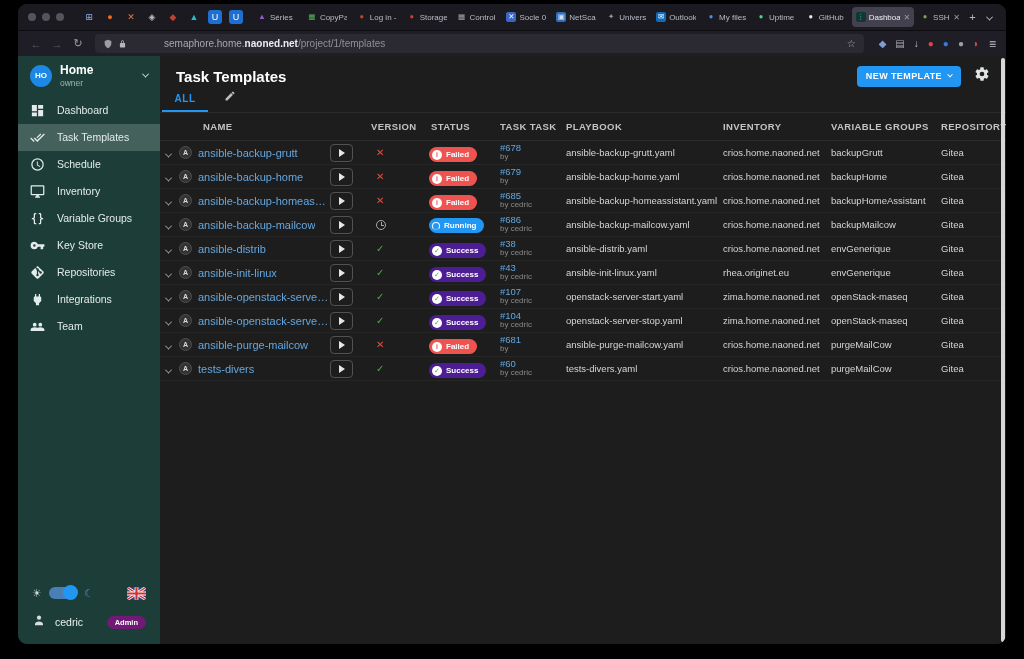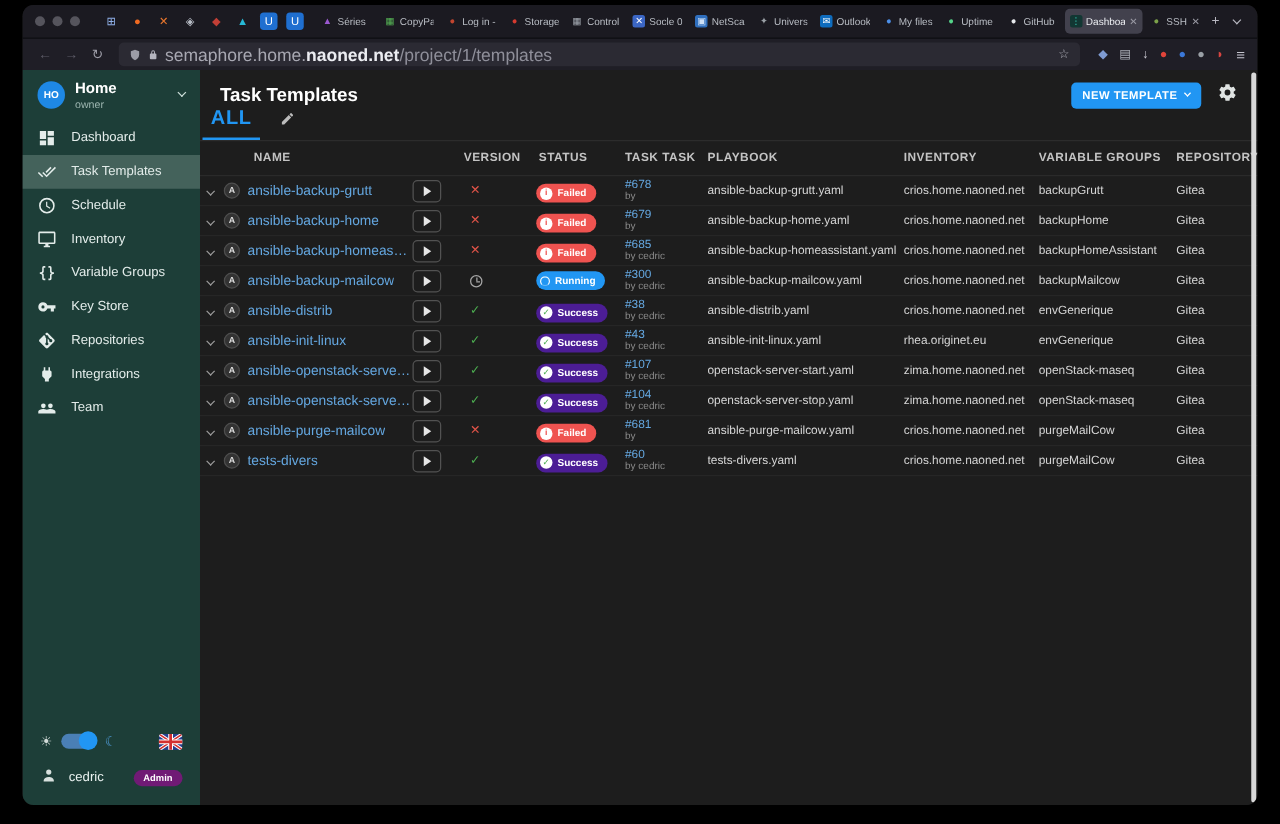--- a/index.html
+++ b/index.html
@@ -31,21 +31,21 @@
     border-bottom:1.4px solid currentColor; transform:rotate(45deg) translate(-1px,-1px); }
 
   
   .navbar { height:26px; display:flex; align-items:center; background:#1f1e26; padding:0 10px; gap:5px;
     border-top:1px solid #0d0c11; }
   .nav-ico { font-size:11px; color:#9c9ca6; width:16px; text-align:center; flex:none; }
   .nav-ico.dim { color:#5d5c67; }
   .urlbar { flex:1; min-width:0; height:19px; background:#2b2a33; border-radius:4px; display:flex;
     align-items:center; padding:0 8px; gap:5px; margin:0 4px; }
   .urlbar svg { flex:none; }
-  .url-text { font-size:14px; flex:1; min-width:0; white-space:nowrap; overflow:hidden; color:#a8a8b2; }
+  .url-text { font-size:10px; flex:1; min-width:0; white-space:nowrap; overflow:hidden; color:#a8a8b2;margin-left:32px; }
   .url-domain { color:#ecedf2; font-weight:700; }
   .url-path { color:#8f8f9a; }
   .star { font-size:10px; color:#b0b0ba; flex:none; }
   .ext { display:flex; align-items:center; gap:9px; margin-left:6px; flex:none; }
   .ext-ico { font-size:10px; font-style:normal; line-height:1; }
   .menu-ico { font-size:12px; color:#c5c5cf; margin-left:5px; flex:none; }
 
   
   .app { position:relative; display:flex; height:588px; background:#1d1d1d; }
 
@@ -77,21 +77,21 @@
 
   .main { flex:1; min-width:0; display:flex; flex-direction:column; }
   .main-header { height:32px; display:flex; align-items:center; gap:13px; padding:8px 16px 0 16px; }
   .page-title { font-size:15px; font-weight:700; color:#fff; flex:1; }
   .new-btn { height:21px; background:#2196f3; border:none; border-radius:4px; color:#fff; font-size:9px;
     font-weight:700; letter-spacing:.4px; display:flex; align-items:center; gap:6px; padding:0 9px; }
   .new-btn .chev { width:4px; height:4px; }
   .gear svg { width:16px; height:16px; fill:#dfe3e2; }
 
   .tabs-row { height:25px; display:flex; align-items:flex-end; padding-left:2px; border-bottom:1px solid #2c2c2c; }
-  .tab-all { width:46px; text-align:center; color:#2196f3; font-size:16px; font-weight:700; letter-spacing:.6px;
+  .tab-all { width:46px; text-align:center; color:#2196f3; font-size:10px; font-weight:700; letter-spacing:.6px;
     padding-bottom:6px; border-bottom:2px solid #2196f3; }
   .pencil { margin:0 0 6px 16px; }
   .pencil svg { width:12px; height:12px; fill:#bcbcbc; }
 
   .grid9 { display:grid; grid-template-columns:167px 41px 60px 69px 66px 157px 108px 110px 1fr;
     align-items:center; padding-left:3px; }
   .thead { height:28px; border-bottom:1px solid #2a2a2a; }
   .th { font-size:9.5px; font-weight:700; color:#c3c3c3; letter-spacing:.4px; white-space:nowrap; }
   .th.name { grid-column:1/3; padding-left:40px; }
   .trow { height:24px; border-bottom:1px solid #262626; }
@@ -488,21 +488,21 @@
             </div>
     <div class="ver-cell">
 
       <span class="ver v-running"></span>
     </div>
     <div><span class="badge st-running">
                 <i class="b-ico"></i>
                 <span>Running</span>
               </span></div>
     <div class="lt-cell">
-      <a href="#">#300</a>
+      <a href="#">#686</a>
       <span class="by">by cedric</span>
     </div>
     <div class="txt">ansible-backup-mailcow.yaml</div>
     <div class="txt">crios.home.naoned.net</div>
     <div class="txt">backupMailcow</div>
     <div class="txt">Gitea</div>
   </div>
 
   <div class="trow grid9" data-ver="success">
     <div class="name-cell">

